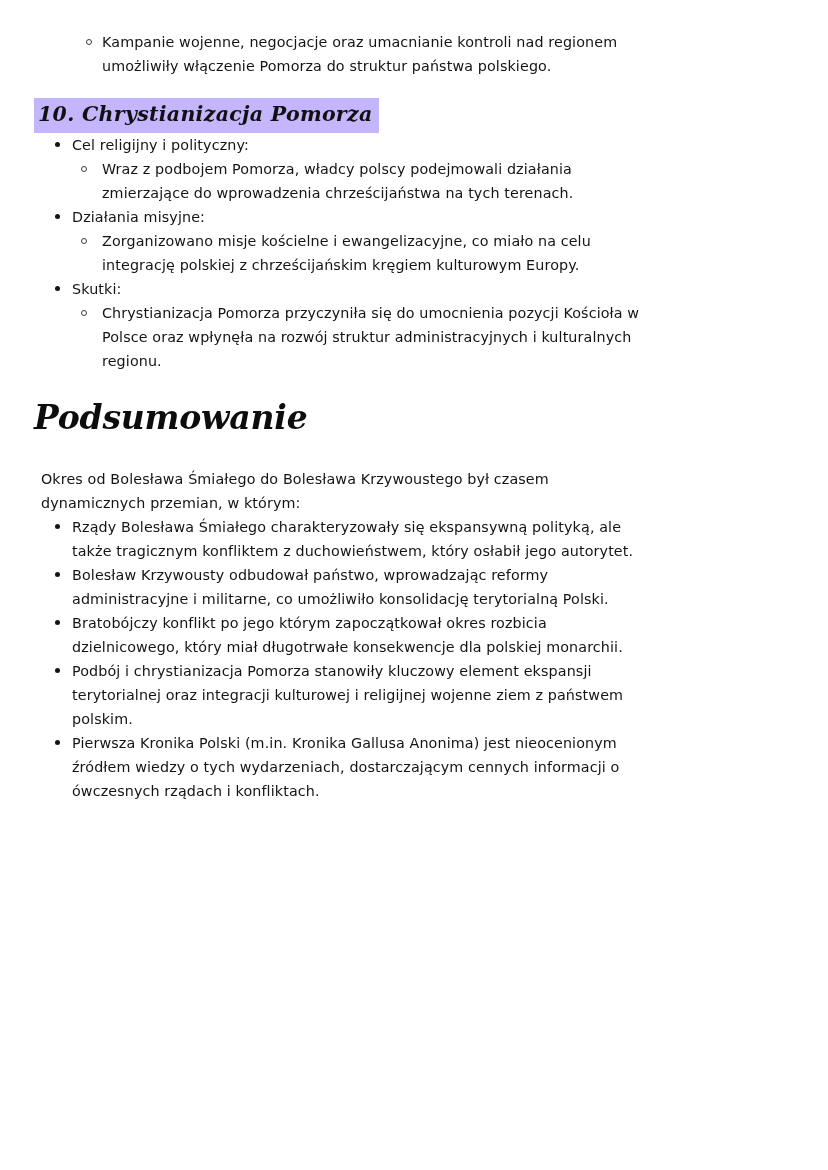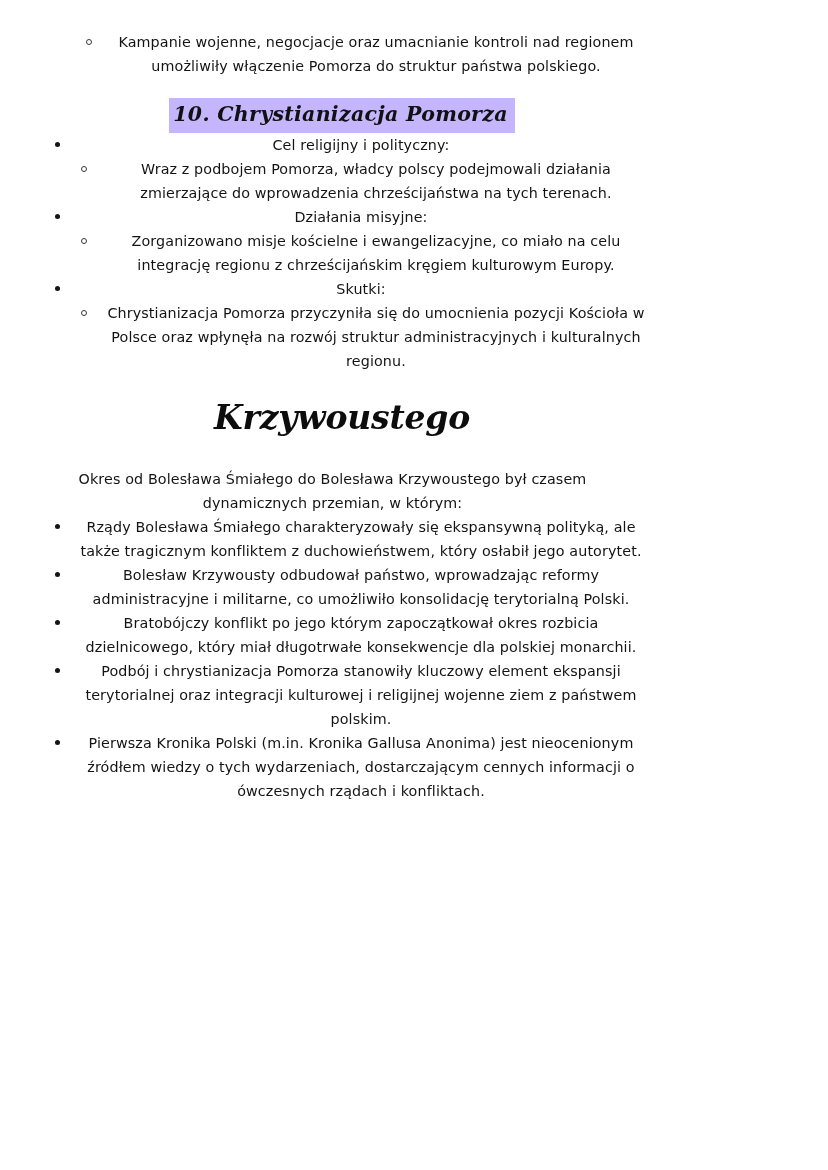--- a/index.html
+++ b/index.html
@@ -18,21 +18,20 @@
     -webkit-font-smoothing: antialiased;
   }
 
   .page {
     position: relative;
     width: 672px;
     height: 1170px;
     background: #ffffff;
     box-sizing: border-box;
     padding: 30px 22px 0 34px;
-    text-align: center;
   }
 
   
   .note-text {
     font-family: "DejaVu Sans", "Liberation Sans", sans-serif;
     font-size: 14.3px;
     line-height: 24px;
     letter-spacing: 0.12px;
     color: #141414;
   }
@@ -171,34 +170,34 @@
     <li class="bullet1">
       <div class="note-text">Cel religijny i polityczny:</div>
       <ul class="lvl2">
         <li class="bullet2 note-text">Wraz z podbojem Pomorza, władcy polscy podejmowali działania zmierzające do wprowadzenia chrześcijaństwa na tych terenach.</li>
       </ul>
     </li>
 
     <li class="bullet1">
       <div class="note-text">Działania misyjne:</div>
       <ul class="lvl2">
-        <li class="bullet2 note-text">Zorganizowano misje kościelne i ewangelizacyjne, co miało na celu integrację regionu z chrześcijańskim kręgiem kulturowym Europy.</li>
+        <li class="bullet2 note-text">Zorganizowano misje kościelne i ewangelizacyjne, co miało na celu integrację polskiej z chrześcijańskim kręgiem kulturowym Europy.</li>
       </ul>
     </li>
 
     <li class="bullet1">
       <div class="note-text">Skutki:</div>
       <ul class="lvl2">
         <li class="bullet2 note-text">Chrystianizacja Pomorza przyczyniła się do umocnienia pozycji Kościoła w Polsce oraz wpłynęła na rozwój struktur administracyjnych i kulturalnych regionu.</li>
       </ul>
     </li>
 
   </ul>
 
-  <h1 class="big-heading">Krzywoustego</h1>
+  <h1 class="big-heading">Podsumowanie</h1>
 
   <p class="intro-par note-text">Okres od Bolesława Śmiałego do Bolesława Krzywoustego był czasem dynamicznych przemian, w którym:</p>
 
   <ul class="lvl1 summary-list">
     <li class="bullet1 note-text">Rządy Bolesława Śmiałego charakteryzowały się ekspansywną polityką, ale także tragicznym konfliktem z duchowieństwem, który osłabił jego autorytet.</li>
     <li class="bullet1 note-text">Bolesław Krzywousty odbudował państwo, wprowadzając reformy administracyjne i militarne, co umożliwiło konsolidację terytorialną Polski.</li>
     <li class="bullet1 note-text">Bratobójczy konflikt po jego którym zapoczątkował okres rozbicia dzielnicowego, który miał długotrwałe konsekwencje dla polskiej monarchii.</li>
     <li class="bullet1 note-text">Podbój i chrystianizacja Pomorza stanowiły kluczowy element ekspansji terytorialnej oraz integracji kulturowej i religijnej wojenne ziem z państwem polskim.</li>
     <li class="bullet1 note-text">Pierwsza Kronika Polski (m.in. Kronika Gallusa Anonima) jest nieocenionym źródłem wiedzy o tych wydarzeniach, dostarczającym cennych informacji o ówczesnych rządach i konfliktach.</li>
   </ul>

